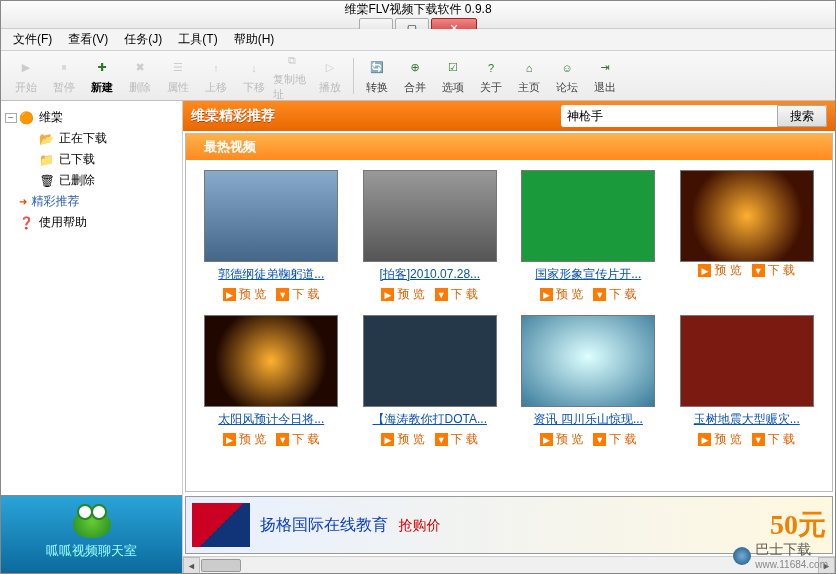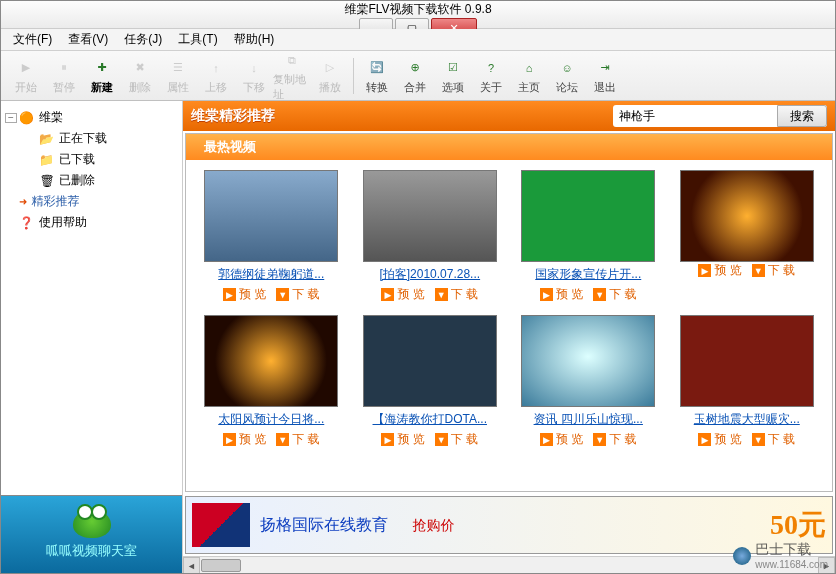--- a/index.html
+++ b/index.html
@@ -38,21 +38,21 @@
 .sidebar-ad { height: 78px; background: linear-gradient(#2aa4d8,#0b6a9e); color: #9ff; display: flex; flex-direction: column; align-items: center; justify-content: center; font-size: 13px; border-top: 1px solid #888;}
 .sidebar-ad .frog { width: 38px; height: 28px; background: radial-gradient(circle at 50% 40%,#6c3,#282); border-radius: 50% 50% 45% 45%; margin-bottom: 4px; position: relative;}
 .sidebar-ad .frog::before,.sidebar-ad .frog::after{content:"";position:absolute;top:-6px;width:12px;height:12px;background:#fff;border-radius:50%;border:2px solid #282;}
 .sidebar-ad .frog::before{left:4px;} .sidebar-ad .frog::after{right:4px;}
 
 .content { flex: 1; display: flex; flex-direction: column; background: #fff; position: relative; overflow:hidden;}
 .headerbar { height: 30px; background: linear-gradient(#ff8a1f,#e86800); display: flex; align-items: center; padding: 0 8px; }
 .headerbar .htitle { color: #fff; font-weight: bold; font-size: 14px; text-shadow: 0 1px 0 #c04000; flex-shrink: 0; }
 .headerbar .spacer { flex: 1; }
 .headerbar .search { display: flex; align-items: center; background: #fff; border-radius: 3px; height: 22px; }
-.headerbar .search input { border: none; outline: none; width: 164px; font-size: 12px; padding: 0 6px; }
+.headerbar .search input { border: none; outline: none; width: 216px; font-size: 12px; padding: 0 6px; }
 .headerbar .search button { background: linear-gradient(#f7f7f7,#ddd); border: 1px solid #aaa; height: 22px; padding: 0 12px; font-size: 12px; cursor: pointer; border-radius: 0 3px 3px 0; }
 
 .subpanel { flex:1; overflow:auto; border:1px solid #bbb; margin:2px; background:#fff;}
 .sectionhdr { background: linear-gradient(#ffb24a,#ff8a1f); color: #fff; font-size: 13px; font-weight: bold; padding: 4px 18px; }
 .grid { display: grid; grid-template-columns: repeat(4,1fr); gap: 12px 8px; padding: 10px 10px 6px 10px; }
 .card { display: flex; flex-direction: column; align-items: center; }
 .thumb { width: 134px; height: 92px; border: 1px solid #777; background: #345; display:flex; align-items:center; justify-content:center; color:#fff; font-size:10px; text-align:center; overflow:hidden;}
 .card .vtitle { font-size: 12px; color: #0a52b5; text-decoration: underline; margin: 4px 0 3px 0; width: 134px; white-space: nowrap; overflow: hidden; text-overflow: ellipsis; text-align: center; cursor:pointer;}
 .card .btns { display: flex; gap: 10px; }
 .card .vb { display: flex; align-items: center; font-size: 12px; color: #e06000; cursor:pointer; }
@@ -284,21 +284,21 @@
                 <div class="vb"><span class="sq">▼</span>下 载</div>
               </div>
             </div>
           </div>
       </div>
 
       <div class="bottom-ad">
         <div class="flag"></div>
         <div class="adtext">
           <div><span>扬格国际在线教育</span>
-               <span style="color:#c00;font-size:14px;margin-left:20px">抢购价</span></div>
+               <span style="color:#c00;font-size:14px;margin-left:6px">抢购价</span></div>
         </div>
         <div class="price">50元</div>
       </div>
 
       <div class="scrollh">
         <div class="arr l">◄</div>
         <div class="thumb2"></div>
         <div class="arr r">►</div>
       </div>
     </div>

